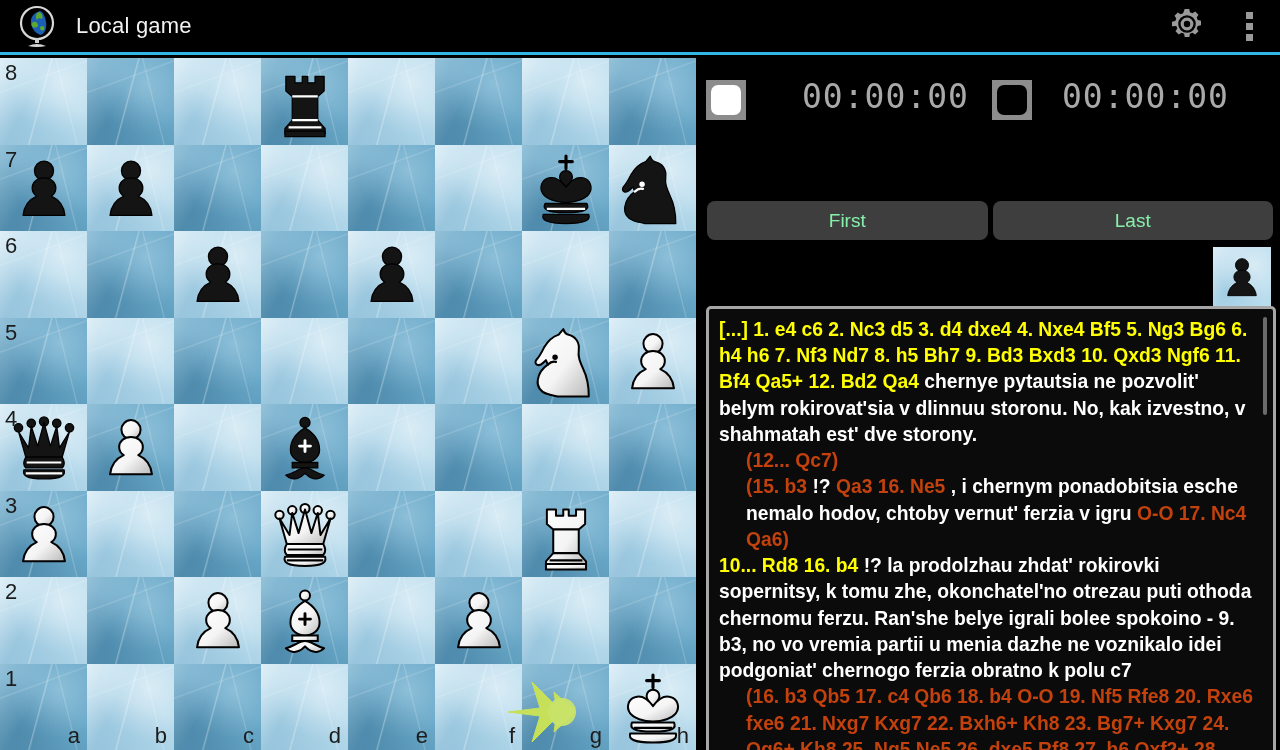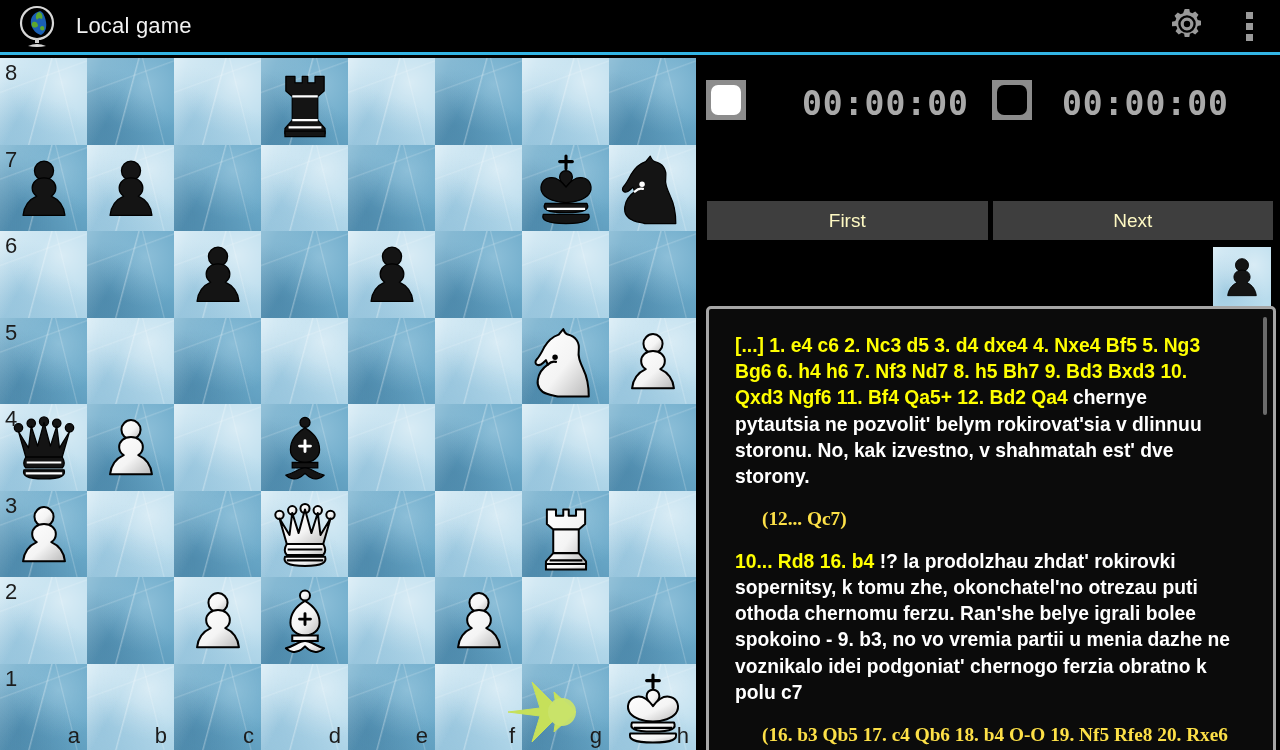--- a/index.html
+++ b/index.html
@@ -140,21 +140,21 @@
     left: 700px; top: 58px;
     width: 580px; height: 692px;
     background: #000;
   }
 
   #clock-row {
     position: absolute;
     left: 6px; top: 22px;
     width: 568px; height: 56px;
   }
-  .clock-group { position: absolute; display: flex; align-items: flex-end; font-weight: bold; }
+  .clock-group { position: absolute; display: flex; align-items: flex-start; }
   .side-box {
     width: 40px; height: 40px;
     background: #8c8c8c;
     display: flex; align-items: center; justify-content: center;
   }
   .side-chip { width: 30px; height: 30px; border-radius: 7px; }
   .side-chip.white { background: #ffffff; }
   .side-chip.black { background: #000000; }
   .clock-time {
     font-family: "DejaVu Sans Mono", "Liberation Mono", monospace;
@@ -168,24 +168,24 @@
   #nav-row {
     position: absolute;
     left: 7px; top: 143px;
     width: 566px; height: 39px;
     display: flex;
     gap: 5px;
   }
   .nav-btn {
     flex: 1 1 0;
     background: #3e3e3e;
-    color: #fef9c3;
+    color: #86efac;
     font-size: 19px;
     border: none;
-    border-radius: 0;
+    border-radius: 8px;
     display: flex;
     align-items: center;
     justify-content: center;
     font-family: "Liberation Sans", sans-serif;
   }
 
   #captured-tray {
     position: absolute;
     right: 9px; top: 189px;
     width: 58px; height: 60px;
@@ -214,23 +214,23 @@
   #movetext {
     position: relative;
     padding: 8px 20px 6px 10px;
     font-size: 19.3px;
     font-weight: bold;
     line-height: 1.36;
     color: #ffffff;
     font-family: "Liberation Sans", sans-serif;
     word-wrap: break-word;
   }
-  #movetext p { margin: 16px; }
+  #movetext p { margin: 0; }
   .mv   { color: #ffff00; }     
-  .var  { color: #fde047; font-family: Liberation Serif, serif; }     
+  .var  { color: #c2410c; }     
   .cmt  { color: #ffffff; }     
   .indent { padding-left: 27px; text-indent: 0; }
   #scrollbar {
     position: absolute;
     right: 6px; top: 8px;
     width: 4px; height: 98px;
     background: #6b6b6b;
     border-radius: 2px;
   }
 </style>
@@ -703,21 +703,21 @@
       <div class="clock-group" style="left:286px; top:0px;">
         <div class="side-box">
           <div class="side-chip black"></div>
         </div>
         <div class="clock-time" style="margin-left:30px;">00:00:00</div>
       </div>
     </div>
 
     <div id="nav-row">
       <button class="nav-btn">First</button>
-      <button class="nav-btn">Next</button>
+      <button class="nav-btn">Last</button>
     </div>
 
     <div id="captured-tray">
         <svg viewBox="0 0 90 90" xmlns="http://www.w3.org/2000/svg">
           <defs>
       <linearGradient id="wgrad" x1="0" y1="0" x2="1" y2="1">
         <stop offset="0%" stop-color="#ffffff"></stop>
         <stop offset="55%" stop-color="#f4f4f4"></stop>
         <stop offset="100%" stop-color="#b9b9b9"></stop>
       </linearGradient>
@@ -725,20 +725,21 @@
         <circle cx="45" cy="26" r="10.5" fill="#141414" stroke="#000" stroke-width="1.4"></circle>
         <path d="M45 34 c-8 0 -13 5 -13 11 c0 4 2 7 5 9 c-9 4 -14 12 -15 21 h46
                  c-1 -9 -6 -17 -15 -21 c3 -2 5 -5 5 -9 c0 -6 -5 -11 -13 -11 z" fill="#141414" stroke="#000" stroke-width="1.4" stroke-linejoin="round"></path>
         </svg>
       </div>
 
     <div id="movetext-box">
       <div id="movetext">
           <p><span class="mv">[...] 1. e4 c6 2. Nc3 d5 3. d4 dxe4 4. Nxe4 Bf5 5. Ng3 Bg6 6. h4 h6 7. Nf3 Nd7 8. h5 Bh7 9. Bd3 Bxd3 10. Qxd3 Ngf6 11. Bf4 Qa5+ 12. Bd2 Qa4 </span><span class="cmt">chernye pytautsia ne pozvolit' belym rokirovat'sia v dlinnuu storonu. No, kak izvestno, v shahmatah est' dve storony.</span></p>
           <p class="indent"><span class="var">(12... Qc7)</span></p>
+          <p class="indent"><span class="var">(15. b3 </span><span class="cmt">!? </span><span class="var">Qa3 16. Ne5 </span><span class="cmt">, i chernym ponadobitsia esche nemalo hodov, chtoby vernut' ferzia v igru </span><span class="var">O-O 17. Nc4 Qa6)</span></p>
           <p><span class="mv">10... Rd8 16. b4 </span><span class="cmt">!? la prodolzhau zhdat' rokirovki sopernitsy, k tomu zhe, okonchatel'no otrezau puti othoda chernomu ferzu. Ran'she belye igrali bolee spokoino - 9. b3, no vo vremia partii u menia dazhe ne voznikalo idei podgoniat' chernogo ferzia obratno k polu c7</span></p>
           <p class="indent"><span class="var">(16. b3 Qb5 17. c4 Qb6 18. b4 O-O 19. Nf5 Rfe8 20. Rxe6 fxe6 21. Nxg7 Kxg7 22. Bxh6+ Kh8 23. Bg7+ Kxg7 24. Qg6+ Kh8 25. Ng5 Ne5 26. dxe5 Rf8 27. h6 Qxf2+ 28. Kxf2 Ne4+ 29. Kg1 </span></p>
         </div>
       <div id="scrollbar"></div>
     </div>
 
   </div>
 </div>
 
 </body></html>

